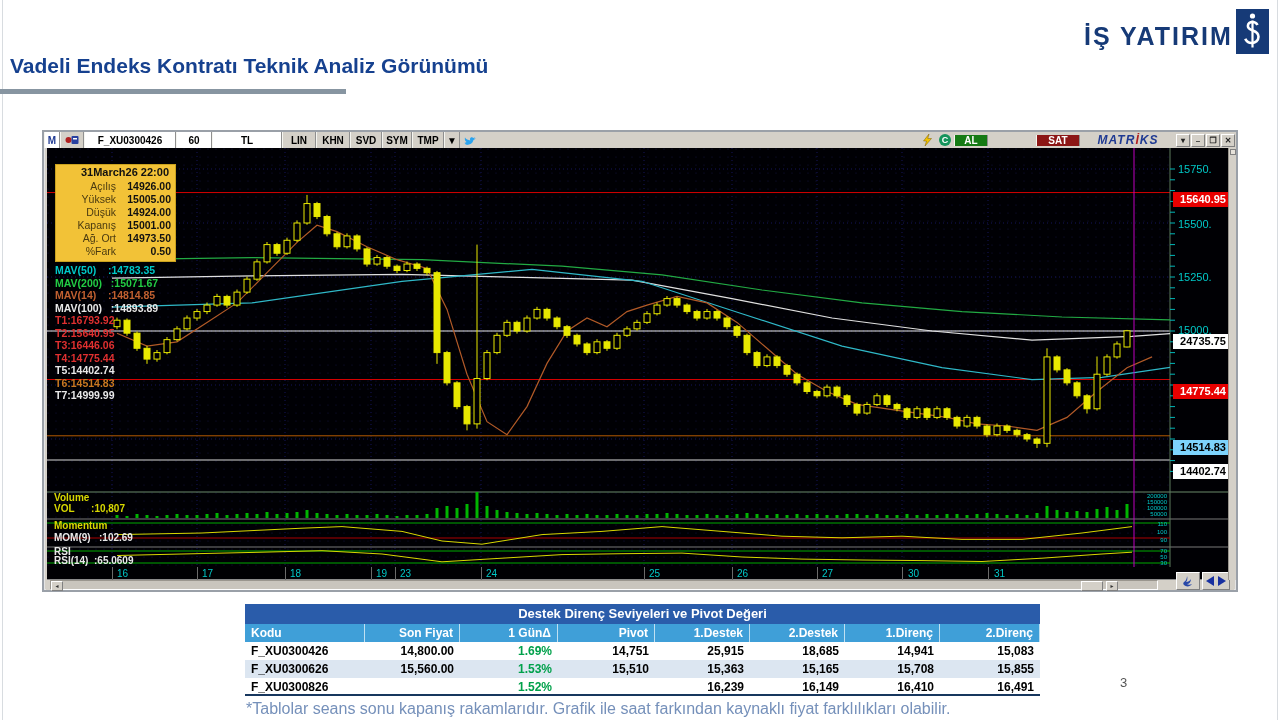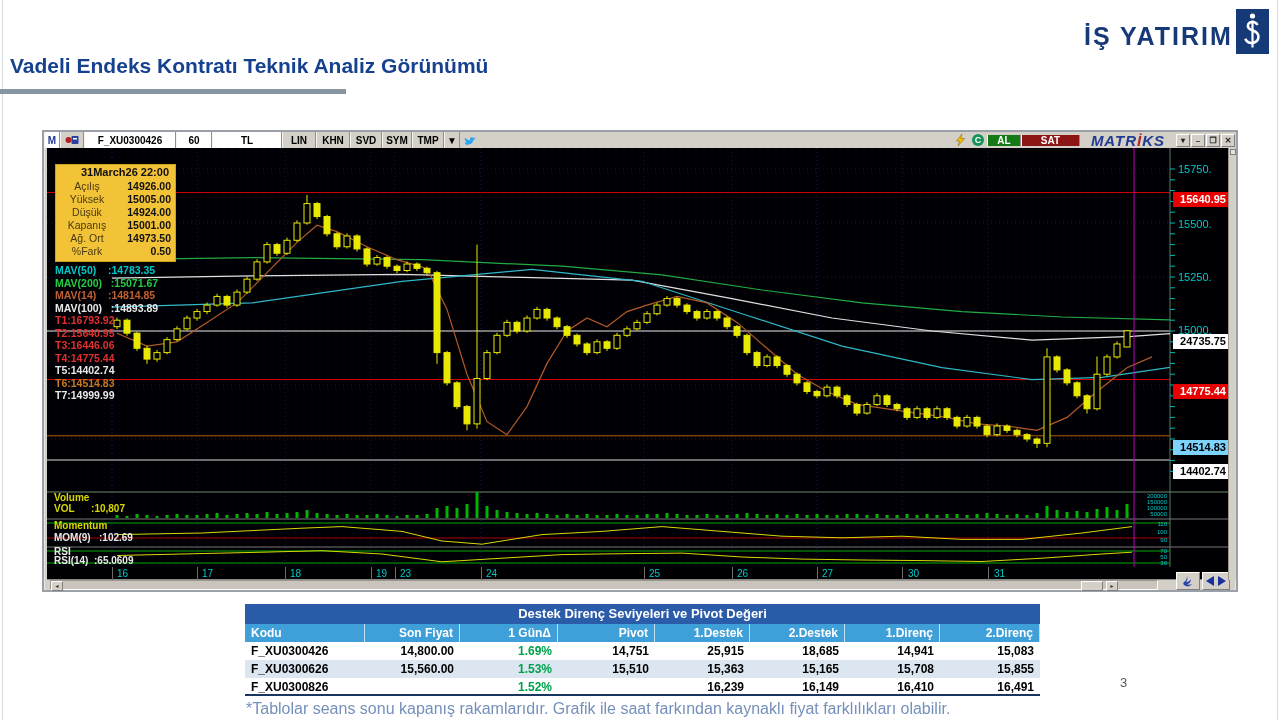--- a/index.html
+++ b/index.html
@@ -13,33 +13,33 @@
   #logo-text { position:absolute; left:1084px; top:22px; font-size:25px; font-weight:bold; color:#163a77; letter-spacing:2px; }
   #logo-box { position:absolute; left:1236px; top:9px; width:33px; height:45px; background:#163a77; }
 
   
   #chartwin { position:absolute; left:42px; top:130px; width:1196px; height:462px; background:#d4d0c8; border:2px solid #9aa0a8; box-shadow:0 0 0 1px #e5e5e5 inset; }
   #toolbar { position:absolute; left:0; top:0; width:1192px; height:16px; background:#d4d0c8; display:flex; align-items:stretch; font-size:10px; font-weight:bold; color:#000; }
   .tb-cell { display:flex; align-items:center; justify-content:center; border-right:1px solid #8f8f8f; border-left:1px solid #f5f5f0; padding:0 3px; white-space:nowrap; }
   .tb-white { background:#fff; }
   .tb-btn-al { background:#157a15; color:#fff; }
   .tb-btn-sat { background:#8c1616; color:#fff; }
-  .tb-brand { font-style:italic; font-size:15px; color:#1f3a93; letter-spacing:1px; border:none; }
+  .tb-brand { font-style:italic; font-size:12px; color:#1f3a93; letter-spacing:1px; border:none; }
   .winbtn { width:14px; height:13px; margin:1px 1px 0 0; background:#d4d0c8; border:1px solid #808080; border-top-color:#fff; border-left-color:#fff; font-size:8px; line-height:11px; text-align:center; color:#222; }
   #tb-right { margin-left:auto; display:flex; align-items:center; }
 
   #chart-area { position:absolute; left:3px; top:16px; width:1183px; height:419px; background:#000003; }
   #chart-svg { position:absolute; left:0; top:0; }
 
   
   .ovl { position:absolute; font-family:"Liberation Sans", sans-serif; }
   #infobox { left:8px; top:16px; width:121px; background:#f2c237; border:1px solid #caa21e; padding:1px 4px 3px 2px; }
   #infobox .ib-title { font-size:11px; font-weight:bold; color:#111; text-align:right; padding-right:2px; height:14px; }
   .ib-row { display:flex; height:13px; font-size:10.5px; }
-  .ib-row .lbl { width:58px; text-align:center; color:#4a3a10; }
+  .ib-row .lbl { width:58px; text-align:right; color:#4a3a10; }
   .ib-row .val { flex:1; text-align:right; font-weight:bold; color:#111; }
   #mav-lines { left:8px; top:116px; font-size:10.5px; font-weight:bold; white-space:pre; line-height:12.5px; }
   .panel-lbl { position:absolute; font-size:10px; font-weight:bold; }
   .mini-scale { position:absolute; font-size:6px; color:#00c8c8; text-align:right; width:38px; line-height:6px; }
 
   
   .ax-lbl { position:absolute; left:1131px; font-size:11px; color:#00c8c8; }
   .ax-badge { position:absolute; left:1126px; width:60px; height:15px; font-size:11px; font-weight:bold; text-align:center; line-height:15px; }
 
   
@@ -118,21 +118,21 @@
       <div id="tb-right">
         <div class="tb-cell" style="width:18px;border:none;">
           <svg width="9" height="12" viewBox="0 0 9 12">
               <polygon points="6,0 0.5,7 3.5,7 2,12 8.5,4.5 4.8,4.5" fill="#f2c200" stroke="#7a5c00" stroke-width="0.5"></polygon>
             </svg>
         </div>
         <div class="tb-cell" style="width:18px;border:none;">
           <span style="display:inline-block;width:12px;height:12px;border-radius:6px;background:#14945c;color:#fff;font-size:9px;line-height:12px;text-align:center;">C</span>
         </div>
         <div class="tb-cell tb-btn-al" style="width:34px;">AL</div>
-        <div class="tb-cell tb-btn-sat" style="width:59px;">SAT</div>
+        <div class="tb-cell tb-btn-sat" style="width:44px;margin-left:48px;">SAT</div>
         <div class="tb-cell tb-brand" style="width:96px;">
           <span>MATR</span>
             <span style="color:#b02020">İ</span>
             <span>KS</span>
         </div>
         <div id="winbtns" style="display:flex;">
             <div class="winbtn">▾</div>
             <div class="winbtn">–</div>
             <div class="winbtn">❒</div>
             <div class="winbtn">✕</div>

